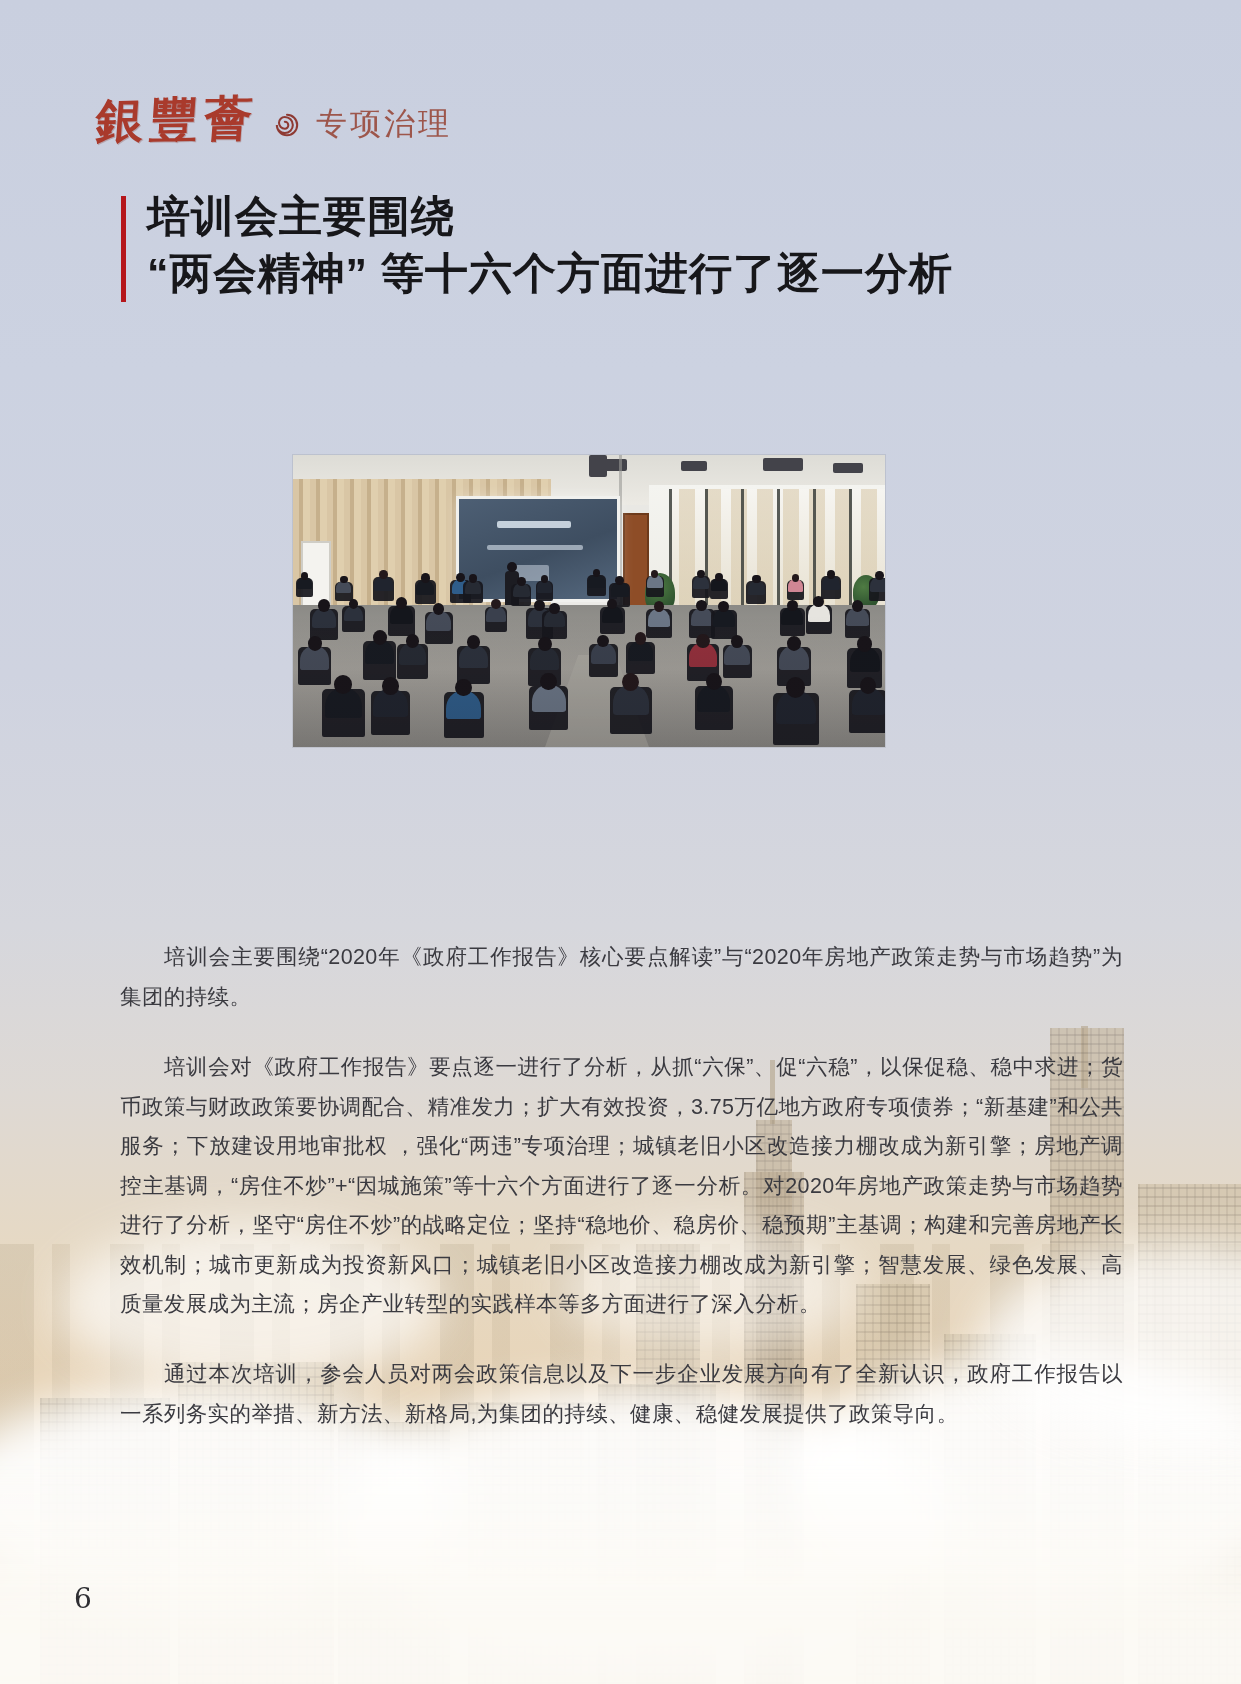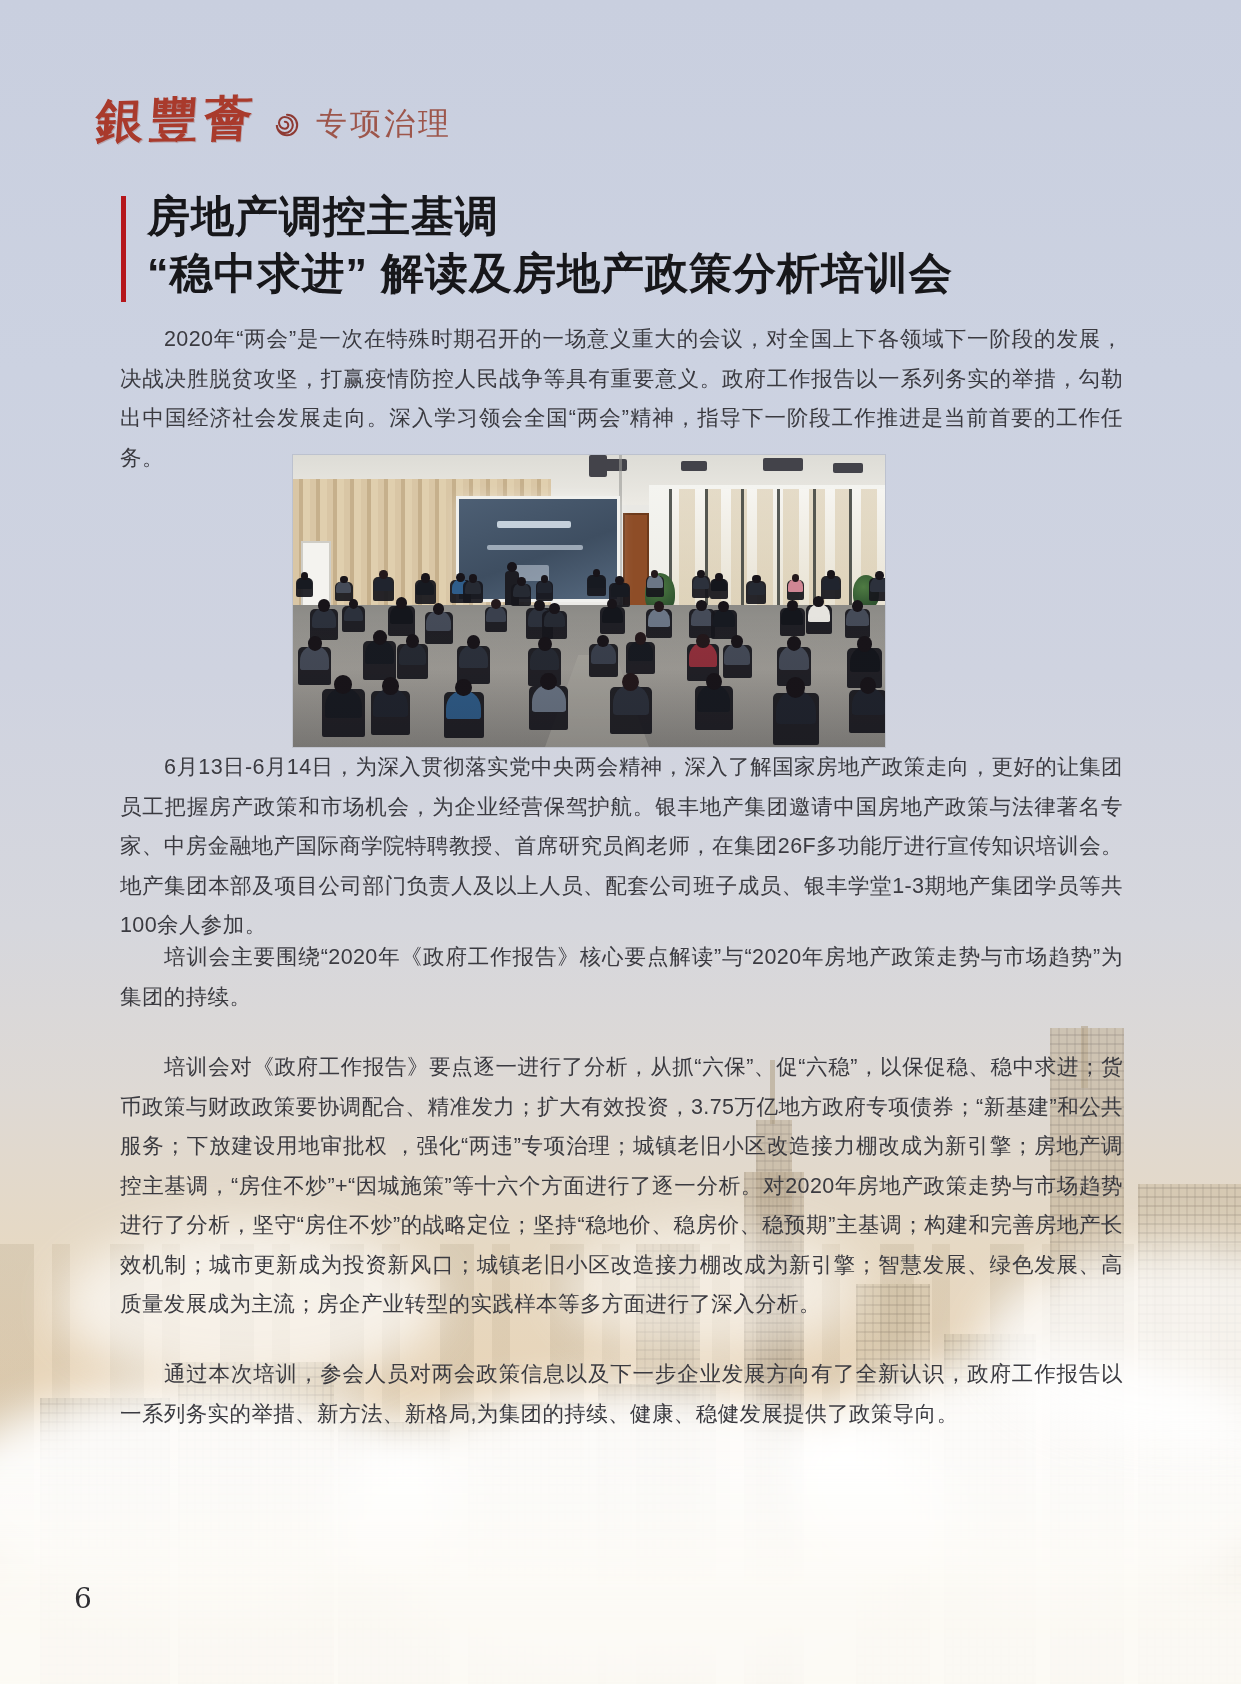--- a/index.html
+++ b/index.html
@@ -127,25 +127,24 @@
     <span class="logo-script" style="color:#a93a2c;">銀豐薈</span>
     <span class="swirl">
       <svg viewBox="0 0 24 24" width="26" height="26">
         <path d="M12 2.6a9.4 9.4 0 1 1-9.4 9.4 7.4 7.4 0 0 0 7.4 7.4 7.4 7.4 0 0 0 0-14.8 5.4 5.4 0 0 0-5.4 5.4 5.4 5.4 0 0 0 5.4 5.4 3.2 3.2 0 0 0 0-6.4" fill="none" stroke="#8e3a33" stroke-width="1.9" stroke-linecap="round"></path>
       </svg>
     </span>
     <span class="section-label" style="color:#9d564b;">专项治理</span>
   </div>
 
   <div class="title-bar" style="background:#b5161b;"></div>
-  <h1 class="title"><span>房地产调控主基调</span><br>
-    <span>“稳中求进” 解读及房地产政策分析培训会</span>
+  <h1 class="title"><span>培训会主要围绕</span><br>
+    <span>“两会精神” 等十六个方面进行了逐一分析</span>
   </h1>
 
-  <p id="p1" class="para">2020年“两会”是一次在特殊时期召开的一场意义重大的会议，对全国上下各领域下一阶段的发展，决战决胜脱贫攻坚，打赢疫情防控人民战争等具有重要意义。政府工作报告以一系列务实的举措，勾勒出中国经济社会发展走向。深入学习领会全国“两会”精神，指导下一阶段工作推进是当前首要的工作任务。</p>
 
   <div class="photo" role="img" aria-label="培训会现场照片：参会人员在多功能厅观看大屏幕投影">
     <div class="ph-ceiling"></div>
     <div class="ph-vent" style="left:300px;top:4px;width:34px;height:12px;"></div>
     <div class="ph-vent" style="left:388px;top:6px;width:26px;height:10px;"></div>
     <div class="ph-vent" style="left:470px;top:3px;width:40px;height:13px;"></div>
     <div class="ph-vent" style="left:540px;top:8px;width:30px;height:10px;"></div>
     <div class="ph-vent" style="left:296px;top:0px;width:18px;height:22px;"></div>
     <div class="ph-curtain"></div>
     <div class="ph-whiteboard"></div>
@@ -412,19 +411,18 @@
         </div>
         <div class="person" style="left: 558.806px; top: 125.886px; width: 33.1777px; height: 59.2283px;">
           <div class="chair" style="width: 38.1543px; height: 43.2539px; left: -2.48833px; top: 12.7796px;"></div>
           <div class="torso" style="width: 33.1777px; height: 27.0337px; top: 11.5016px; background: rgb(32, 36, 46);"></div>
           <div class="head" style="width: 15.9744px; height: 16.7732px; left: 8.60162px; background: rgb(24, 20, 25);"></div>
         </div>
       </div>
     <div class="ph-shade"></div>
   </div>
 
-  <p id="p2" class="para">6月13日-6月14日，为深入贯彻落实党中央两会精神，深入了解国家房地产政策走向，更好的让集团员工把握房产政策和市场机会，为企业经营保驾护航。银丰地产集团邀请中国房地产政策与法律著名专家、中房金融地产国际商学院特聘教授、首席研究员阎老师，在集团26F多功能厅进行宣传知识培训会。地产集团本部及项目公司部门负责人及以上人员、配套公司班子成员、银丰学堂1-3期地产集团学员等共100余人参加。</p>
   <p id="p3" class="para">培训会主要围绕“2020年《政府工作报告》核心要点解读”与“2020年房地产政策走势与市场趋势”为集团的持续。</p>
   <p id="p4" class="para">培训会对《政府工作报告》要点逐一进行了分析，从抓“六保”、促“六稳”，以保促稳、稳中求进；货币政策与财政政策要协调配合、精准发力；扩大有效投资，3.75万亿地方政府专项债券；“新基建”和公共服务；下放建设用地审批权 ，强化“两违”专项治理；城镇老旧小区改造接力棚改成为新引擎；房地产调控主基调，“房住不炒”+“因城施策”等十六个方面进行了逐一分析。对2020年房地产政策走势与市场趋势进行了分析，坚守“房住不炒”的战略定位；坚持“稳地价、稳房价、稳预期”主基调；构建和完善房地产长效机制；城市更新成为投资新风口；城镇老旧小区改造接力棚改成为新引擎；智慧发展、绿色发展、高质量发展成为主流；房企产业转型的实践样本等多方面进行了深入分析。</p>
   <p id="p5" class="para">通过本次培训，参会人员对两会政策信息以及下一步企业发展方向有了全新认识，政府工作报告以一系列务实的举措、新方法、新格局,为集团的持续、健康、稳健发展提供了政策导向。</p>
 
   <div class="page-number">6</div>
 </div>
 
 </body></html>

